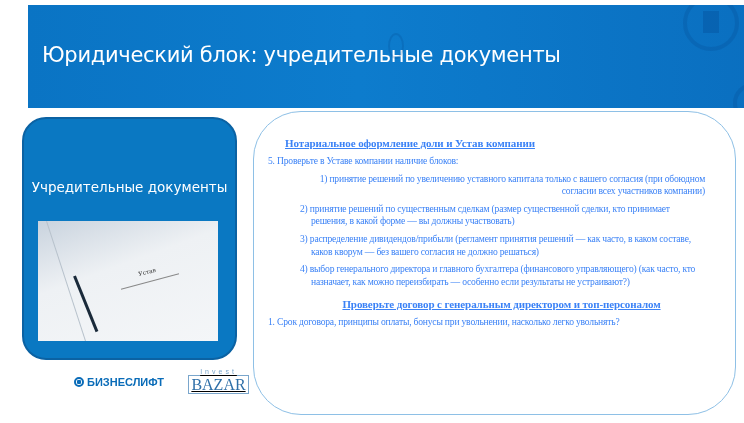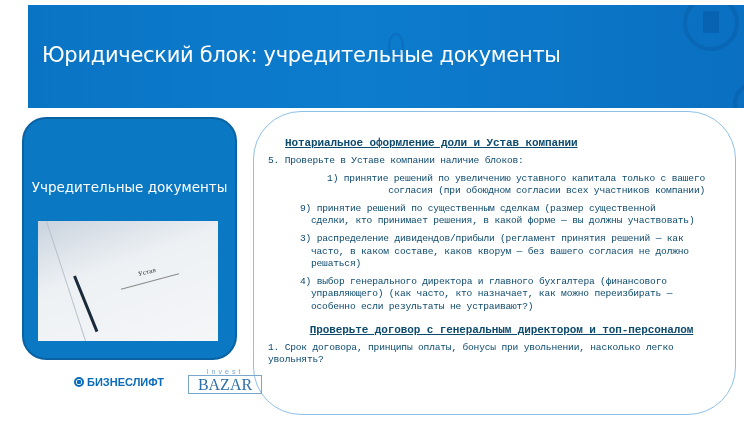--- a/index.html
+++ b/index.html
@@ -10,29 +10,29 @@
   .deco { position: absolute; border: 4px solid rgba(0,60,130,0.18); border-radius: 50%; }
   .deco .arrow { position: absolute; background: rgba(0,60,130,0.25); }
   .left-card { position: absolute; left: 22px; top: 117px; width: 215px; height: 243px; background: #0a78c2; border-radius: 24px; border: 2px solid #0b62a3; }
   .left-card-title { position: absolute; left: 0; top: 60px; width: 100%; text-align: center; color: #ffffff; font-size: 13.5px; font-family: "DejaVu Sans", sans-serif; }
   .photo { position: absolute; left: 14px; top: 102px; width: 180px; height: 120px; background: linear-gradient(160deg, #c9d3de 0%, #eef1f4 40%, #f4f6f8 100%); overflow: hidden; }
   .photo .pen { position: absolute; left: 35px; top: 55px; width: 3px; height: 60px; background: #1a2a3a; transform: rotate(-22deg); transform-origin: top; }
   .photo .doc-title { position: absolute; left: 100px; top: 47px; font-size: 6px; color: #333; font-family: "DejaVu Serif", serif; transform: rotate(-15deg); }
   .photo .doc-sub { position: absolute; left: 82px; top: 60px; width: 60px; height: 1px; background: #888; transform: rotate(-15deg); }
   .photo .edge { position: absolute; left: 8px; top: 0; width: 1px; height: 130px; background: #b8c2cc; transform: rotate(-18deg); transform-origin: top; }
   .right-card { position: absolute; left: 253px; top: 111px; width: 483px; height: 304px; border: 1px solid #8ec0e6; border-radius: 48px; background: #ffffff; }
-  .content { position: absolute; left: 268px; top: 137px; width: 450px; color: #0c4a6e; font-family: Liberation Mono, monospace; }
+  .content { position: absolute; left: 268px; top: 137px; width: 450px; color: #3b82f6; font-family: Liberation Serif, serif; }
   .sec-title { font-weight: bold; text-decoration: underline; font-size: 11px; margin-left: 17px; letter-spacing: -0.1px; }
   .line { font-size: 9.6px; line-height: 12.6px; letter-spacing: -0.2px; }
   .item { margin-top: 6px; }
   .sub { margin-left: 32px; margin-top: 5px; text-indent: -11px; padding-left: 11px; }
   .logo-biz { position: absolute; left: 74px; top: 376px; color: #0a6cb8; font-weight: bold; font-size: 11px; display: flex; align-items: center; gap: 3px; }
   .logo-biz .dot { width: 10px; height: 10px; border-radius: 50%; border: 2px solid #0a6cb8; position: relative; }
   .logo-biz .dot::after { content: ""; position: absolute; left: 1px; top: 1px; width: 4px; height: 4px; background: #0a6cb8; border-radius: 1px; }
-  .logo-bazar { position: absolute; left: 188px; top: 368px; width: 74px; height: 28px; }
+  .logo-bazar { position: absolute; left: 188px; top: 368px; width: 61px; height: 28px; text-decoration: underline; }
   .logo-bazar .invest { font-size: 7px; color: #7aa6cc; letter-spacing: 3px; text-align: center; }
   .logo-bazar .bazar { font-family: "Liberation Serif", serif; font-size: 16px; color: #2e6fa8; border: 1px solid #7aa6cc; text-align: center; line-height: 17px; }
 </style>
 </head>
 <body>
 
 <div class="header">
   <span class="header-title">Юридический блок: учредительные документы</span>
   <div class="deco" style="left:360px;top:28px;width:16px;height:26px;border-width:2px;"></div>
   <div class="deco" style="left:655px;top:-10px;width:56px;height:56px;">
@@ -52,21 +52,21 @@
     <div class="doc-sub"></div>
   </div>
 </div>
 
 <div class="right-card"></div>
 
 <div class="content">
   <div class="sec-title">Нотариальное оформление доли и Устав компании</div>
   <div class="line item">5. Проверьте в Уставе компании наличие блоков:</div>
   <div class="line sub" style="width:405px;text-align:right;">1) принятие решений по увеличению уставного капитала только с вашего согласия (при обоюдном согласии всех участников компании)</div>
-  <div class="line sub" style="width:400px;">9) принятие решений по существенным сделкам (размер существенной сделки, кто принимает решения, в какой форме — вы должны участвовать)</div>
+  <div class="line sub" style="width:400px;">2) принятие решений по существенным сделкам (размер существенной сделки, кто принимает решения, в какой форме — вы должны участвовать)</div>
   <div class="line sub" style="width:410px;">3) распределение дивидендов/прибыли (регламент принятия решений — как часто, в каком составе, каков кворум — без вашего согласия не должно решаться)</div>
   <div class="line sub" style="width:418px;">4) выбор генерального директора и главного бухгалтера (финансового управляющего) (как часто, кто назначает, как можно переизбирать — особенно если результаты не устраивают?)</div>
   <div class="sec-title" style="margin-top:10px;text-align:center;">Проверьте договор с генеральным директором и топ-персоналом</div>
   <div class="line item">1. Срок договора, принципы оплаты, бонусы при увольнении, насколько легко увольнять?</div>
 </div>
 
 <div class="logo-biz">
   <span class="dot"></span>
   <span>БИЗНЕСЛИФТ</span>
 </div>

